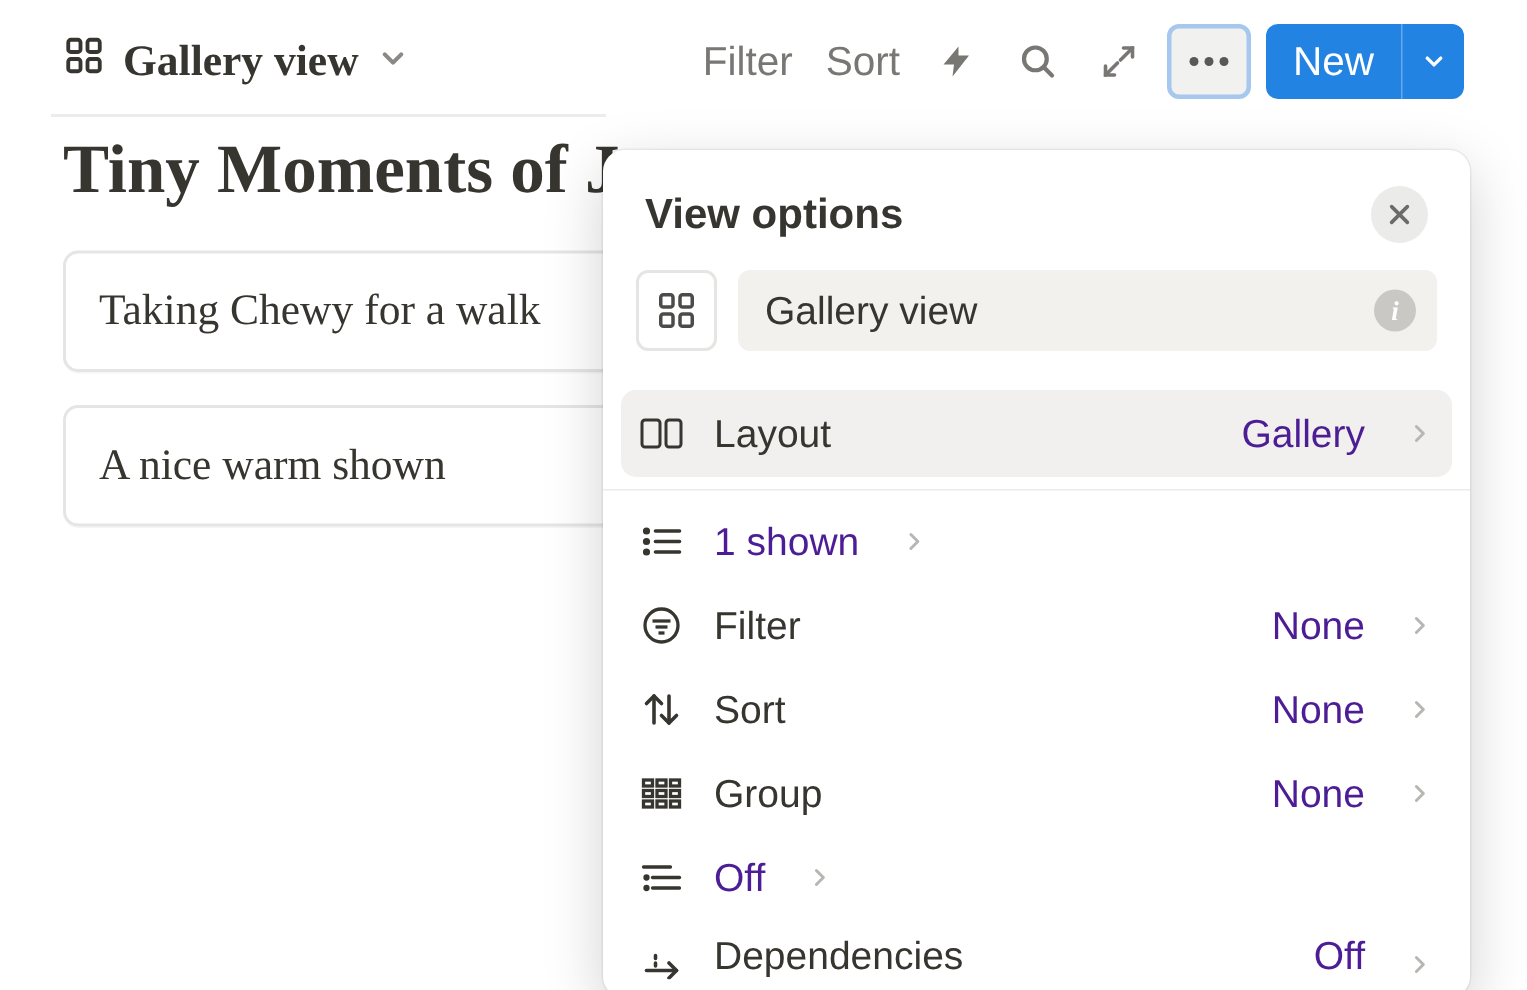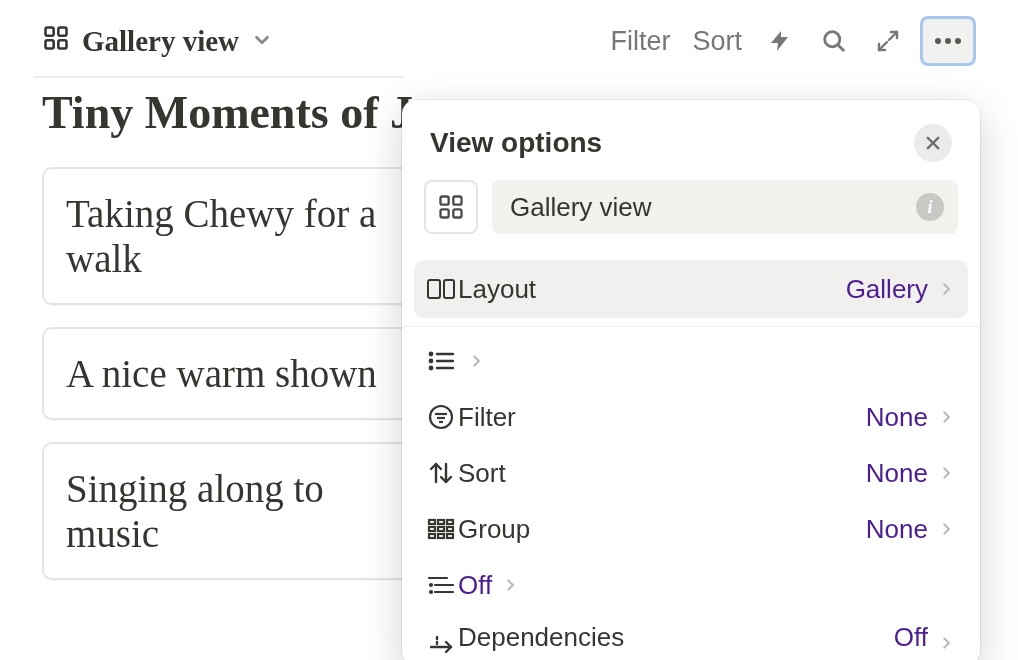--- a/index.html
+++ b/index.html
@@ -91,21 +91,21 @@
     font-size: 46px;
     font-weight: 800;
     margin-bottom: 28px;
   }
   .cards { display: flex; flex-direction: column; gap: 22px; }
   .card {
     border: 2px solid #e5e5e3;
     border-radius: 10px;
     padding: 22px 22px;
     font-family: ui-serif, Georgia, serif;
-    font-size: 39px;
+    font-size: 29px;
     box-shadow: 0 1px 0 rgba(0,0,0,0.04);
     width: 392px;
   }
 
   
   .popover {
     position: absolute;
     top: 100px;
     left: 402px;
     width: 578px;
@@ -167,20 +167,21 @@
     font-family: Georgia, serif;
     font-weight: 700;
     font-size: 18px;
     font-style: italic;
   }
   .option-row {
     display: flex;
     align-items: center;
     padding: 0 22px;
     height: 56px;
+    gap: 18px;
     cursor: pointer;
   }
   .option-row.highlight {
     background: #f1f0ee;
     border-radius: 10px;
     margin: 8px 12px;
     padding: 0 10px;
     height: 58px;
   }
   .opt-ico {
@@ -260,29 +261,36 @@
         <line x1="3" y1="21" x2="11" y2="13"></line>
     </svg>
   </div>
   <div class="more-btn">
     <svg width="30" height="8" viewBox="0 0 30 8" fill="#595956">
       <circle cx="5" cy="4" r="3"></circle>
         <circle cx="15" cy="4" r="3"></circle>
         <circle cx="25" cy="4" r="3"></circle>
     </svg>
   </div>
+  <div class="new-btn">
+    <div class="label">New</div>
+    <div class="chev">
+      <svg width="18" height="18" viewBox="0 0 24 24" fill="none" stroke="#fff" stroke-width="3" stroke-linecap="round" stroke-linejoin="round">
+        <polyline points="6 9 12 15 18 9"></polyline>
+      </svg>
+    </div>
+  </div>
 </div>
 <div class="underline"></div>
 
 <div class="content">
   <div class="page-title">Tiny Moments of Joy</div>
   <div class="cards">
     <div class="card"><span>Taking Chewy for a walk</span></div>
     <div class="card"><span>A nice warm shown</span></div>
-    <div class="card"><span>Singing along to music</span></div>
   </div>
 </div>
 
 <div class="popover">
   <div class="popover-header">
     <div class="popover-title">View options</div>
     <div class="close-btn">
       <svg width="18" height="18" viewBox="0 0 24 24" fill="none" stroke="#6b6b69" stroke-width="3.2" stroke-linecap="round">
         <line x1="5" y1="5" x2="19" y2="19"></line>
           <line x1="19" y1="5" x2="5" y2="19"></line>
@@ -327,20 +335,21 @@
     <span class="opt-ico">
       <svg width="28" height="22" viewBox="0 0 28 22" fill="none" stroke="#37352f" stroke-width="2.4" stroke-linecap="round">
         <circle cx="4" cy="4" r="1.2" fill="#37352f"></circle>
           <line x1="10" y1="4" x2="26" y2="4"></line>
         <circle cx="4" cy="11" r="1.2" fill="#37352f"></circle>
           <line x1="10" y1="11" x2="26" y2="11"></line>
         <circle cx="4" cy="18" r="1.2" fill="#37352f"></circle>
           <line x1="10" y1="18" x2="26" y2="18"></line>
       </svg>
     </span>
+    <span class="opt-value">1 shown</span>
     <span class="opt-chev">
       <svg width="14" height="20" viewBox="0 0 24 24" fill="none" stroke="#b7b6b3" stroke-width="3.4" stroke-linecap="round" stroke-linejoin="round">
           <polyline points="9 4 17 12 9 20"></polyline>
         </svg>
     </span>
   </div>
 
   <div class="option-row">
     <span class="opt-ico">
       <svg width="26" height="26" viewBox="0 0 26 26" fill="none" stroke="#37352f" stroke-width="2.2">

